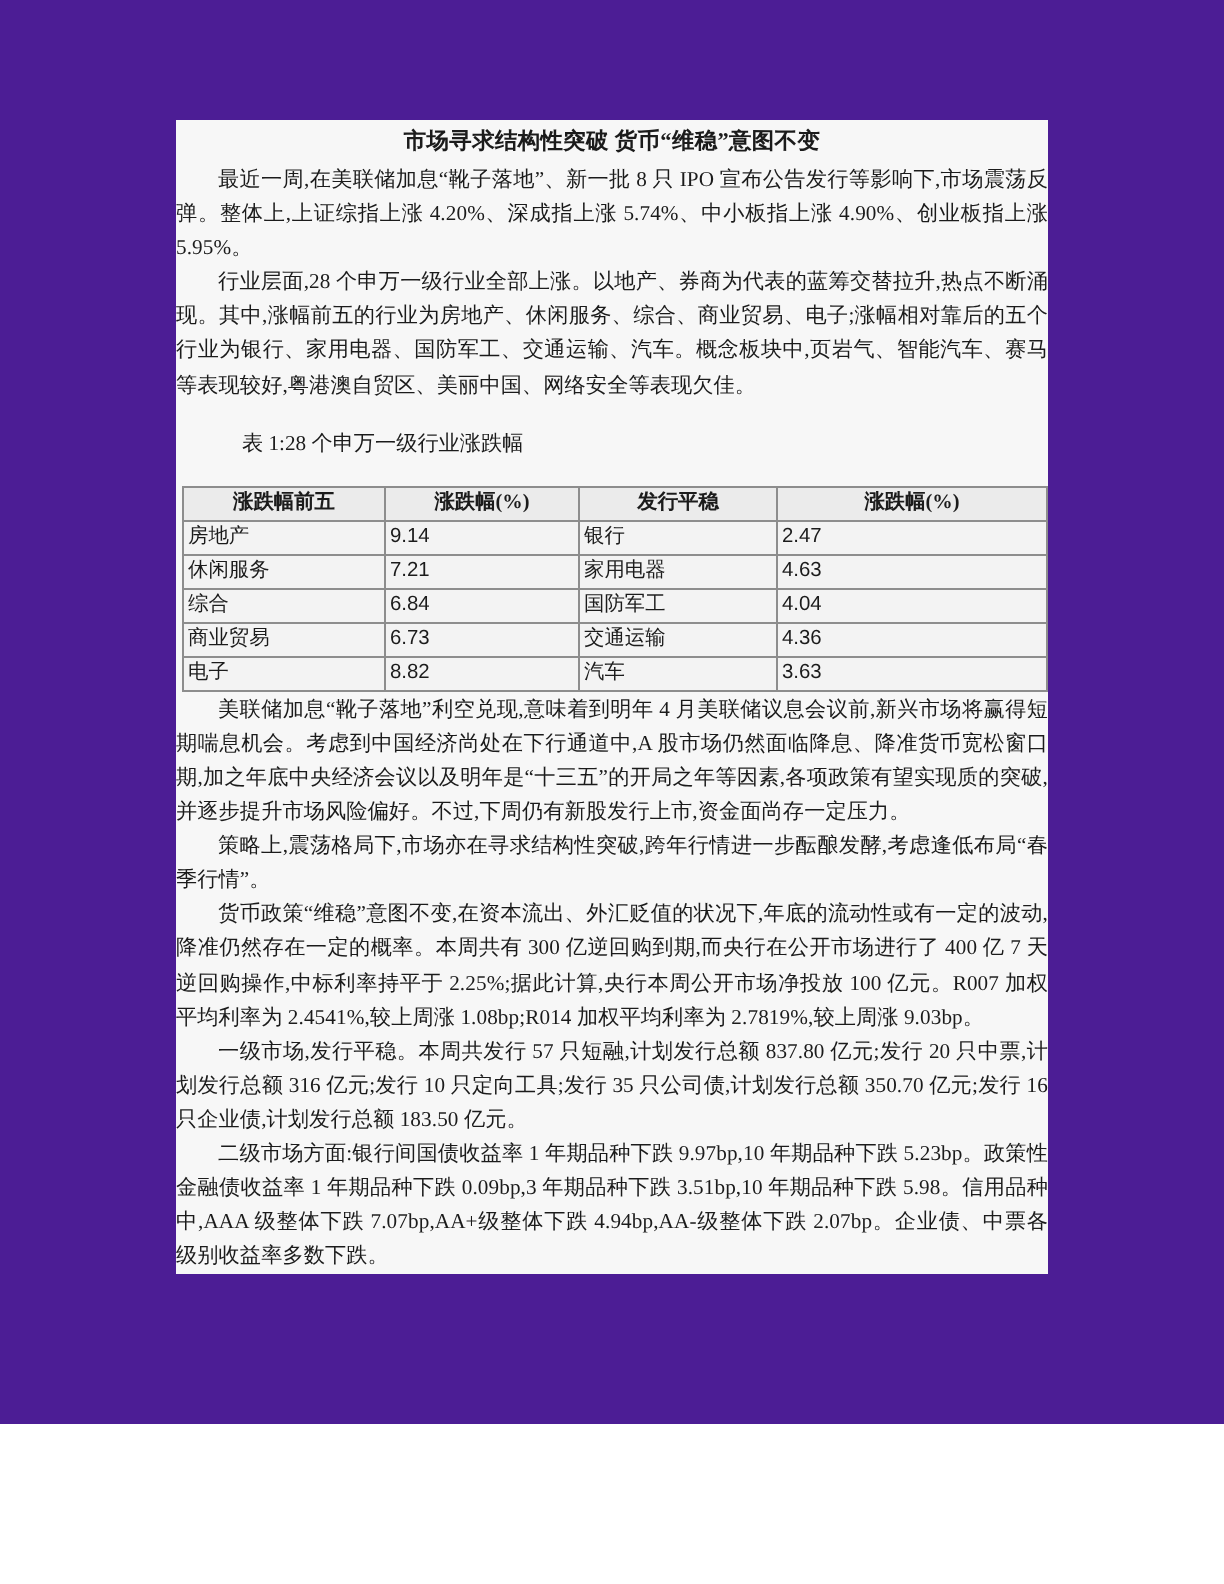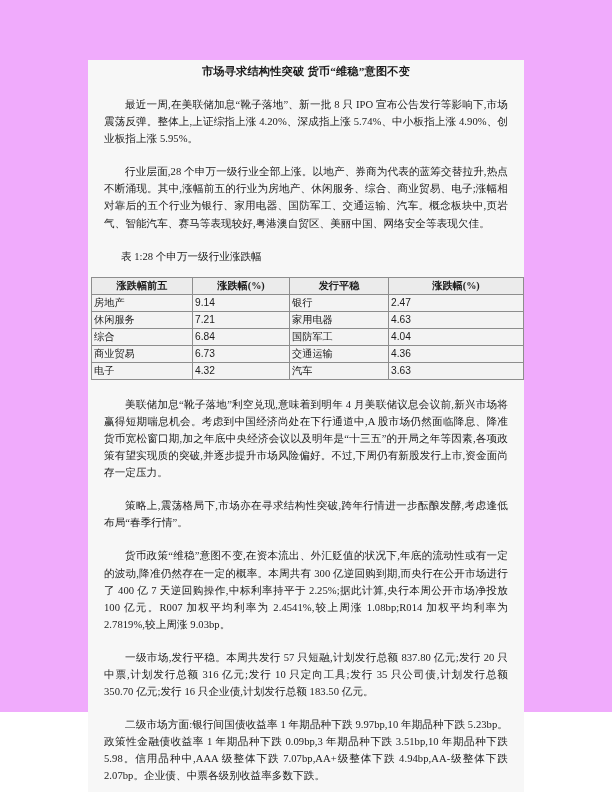--- a/index.html
+++ b/index.html
@@ -11,41 +11,41 @@
     width: 612px;
     height: 792px;
     overflow: hidden;
     font-family: "Liberation Serif", "DejaVu Serif", serif;
     color: #1b1b1b;
   }
   .page {
     position: relative;
     width: 612px;
     height: 712px;
-    background: #f0abfc;
+    background: #4c1d95;
   }
   .content {
     position: absolute;
     left: 88px;
     top: 60px;
     width: 436px;
     background: #f7f7f7;
     padding: 0;
   }
   .doc-title {
     text-align: center;
     font-weight: bold;
     font-size: 11.2px;
     line-height: 18px;
     letter-spacing: 0.2px;
     margin: 0 0 2px 0;
     padding-top: 2px;
   }
   p.para {
-    margin: 16px;
+    margin: 0;
     font-size: 10.6px;
     line-height: 17.1px;
     text-align: justify;
     text-justify: inter-ideograph;
     text-indent: 21px;
     letter-spacing: 0.05px;
   }
   .tbl-caption {
     margin: 12px;
     font-size: 10.6px;
@@ -125,21 +125,21 @@
           <td class="num">4.04</td>
         </tr>
         <tr>
           <td>商业贸易</td>
           <td class="num">6.73</td>
           <td>交通运输</td>
           <td class="num">4.36</td>
         </tr>
         <tr>
           <td>电子</td>
-          <td class="num">4.32</td>
+          <td class="num">8.82</td>
           <td>汽车</td>
           <td class="num">3.63</td>
         </tr>
       </tbody>
     </table>
 
     <p class="para">美联储加息“靴子落地”利空兑现,意味着到明年 4 月美联储议息会议前,新兴市场将赢得短期喘息机会。考虑到中国经济尚处在下行通道中,A 股市场仍然面临降息、降准货币宽松窗口期,加之年底中央经济会议以及明年是“十三五”的开局之年等因素,各项政策有望实现质的突破,并逐步提升市场风险偏好。不过,下周仍有新股发行上市,资金面尚存一定压力。</p>
     <p class="para">策略上,震荡格局下,市场亦在寻求结构性突破,跨年行情进一步酝酿发酵,考虑逢低布局“春季行情”。</p>
     <p class="para">货币政策“维稳”意图不变,在资本流出、外汇贬值的状况下,年底的流动性或有一定的波动,降准仍然存在一定的概率。本周共有 300 亿逆回购到期,而央行在公开市场进行了 400 亿 7 天逆回购操作,中标利率持平于 2.25%;据此计算,央行本周公开市场净投放 100 亿元。R007 加权平均利率为 2.4541%,较上周涨 1.08bp;R014 加权平均利率为 2.7819%,较上周涨 9.03bp。</p>
     <p class="para">一级市场,发行平稳。本周共发行 57 只短融,计划发行总额 837.80 亿元;发行 20 只中票,计划发行总额 316 亿元;发行 10 只定向工具;发行 35 只公司债,计划发行总额 350.70 亿元;发行 16 只企业债,计划发行总额 183.50 亿元。</p>

